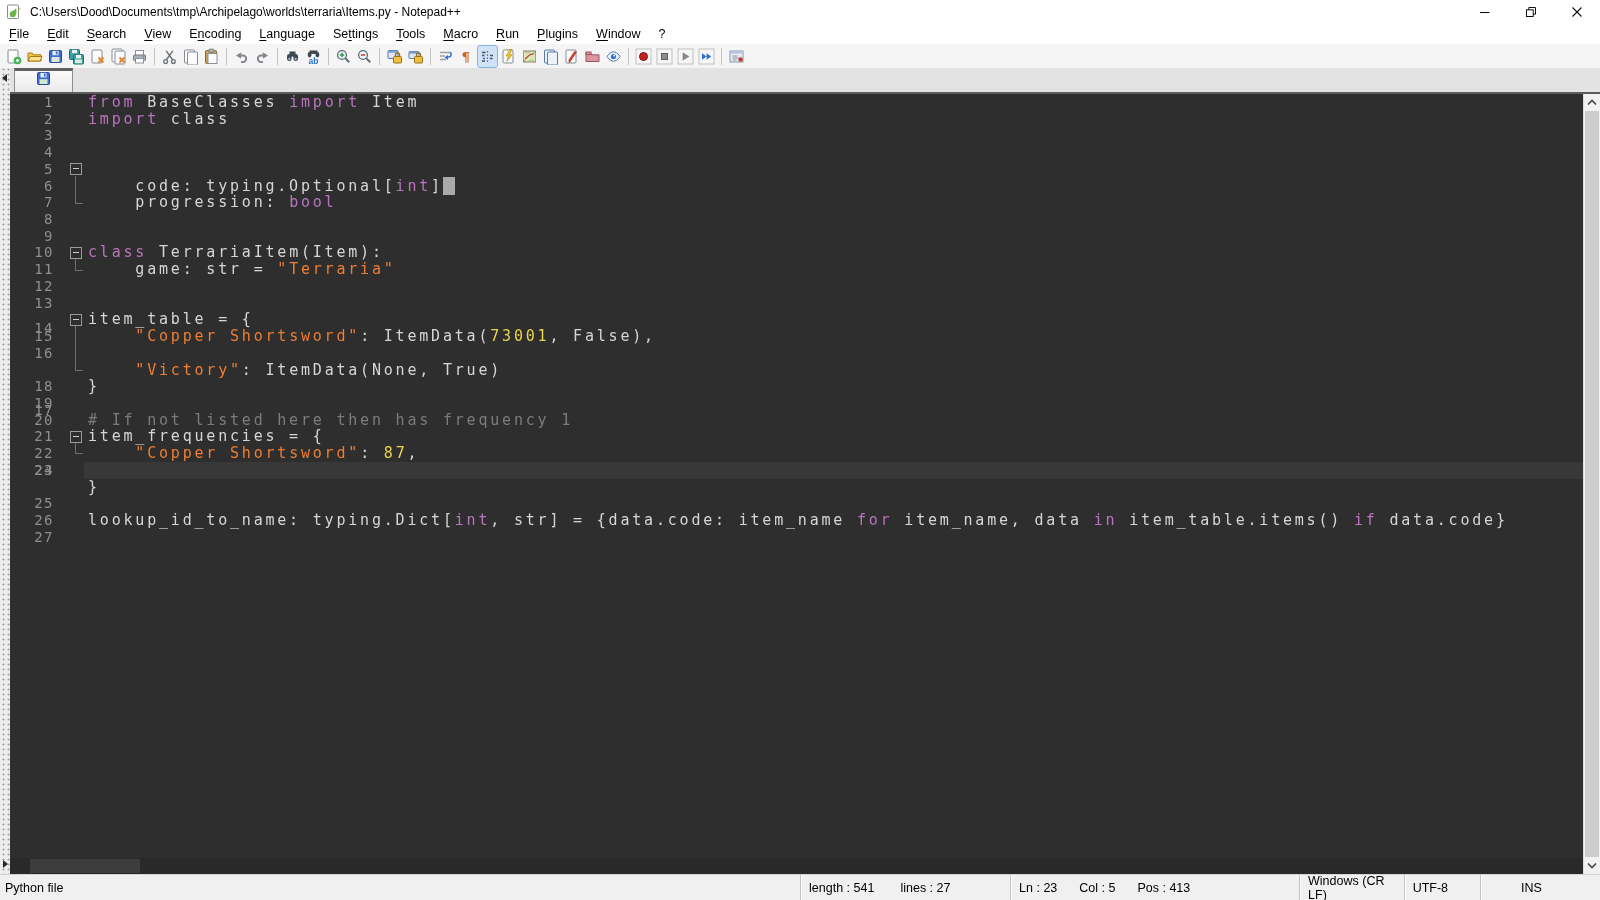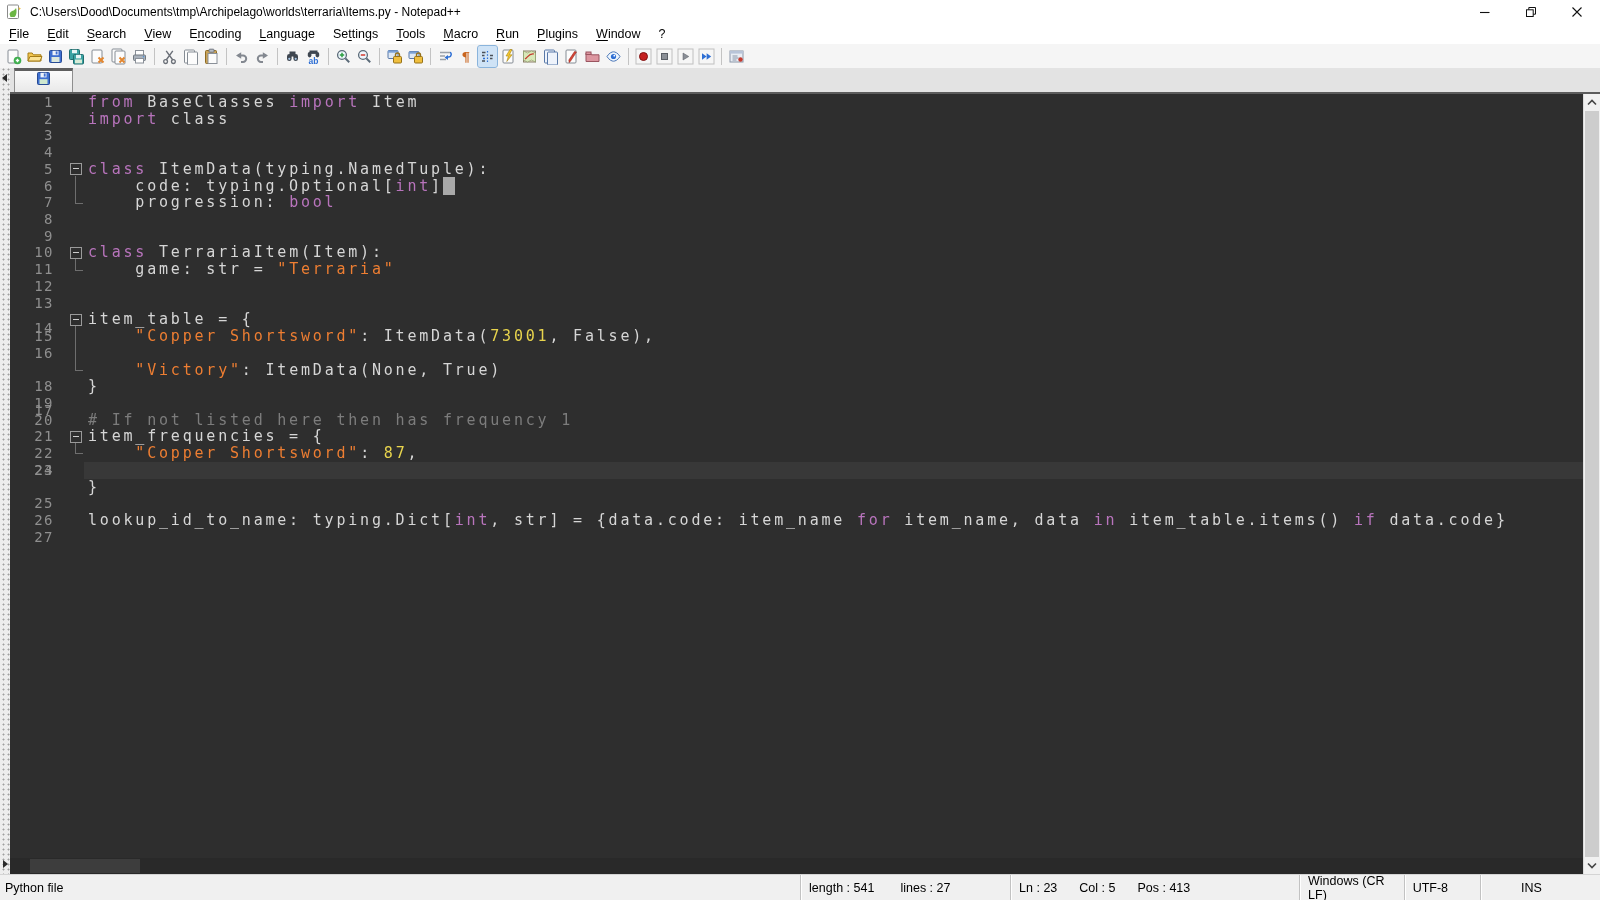--- a/index.html
+++ b/index.html
@@ -378,21 +378,20 @@
       <div class="ln" style="top: 0px;">1</div>
       <div class="code-line" style="top: 0px;"><span class="c-k">from</span><span class="c-d"> BaseClasses </span><span class="c-k">import</span><span class="c-d"> Item</span></div>
       <div class="ln" style="top: 16.72px;">2</div>
       <div class="code-line" style="top: 16.72px;"><span class="c-k">import</span><span class="c-d"> class</span></div>
       <div class="ln" style="top: 33.44px;">3</div>
       <div class="code-line" style="top: 33.44px;"></div>
       <div class="ln" style="top: 50.16px;">4</div>
       <div class="code-line" style="top: 50.16px;"></div>
       <div class="ln" style="top: 66.88px;">5</div>
       <div class="fold-box" style="top: 69.38px;"></div>
-      <div class="code-line" style="top: 66.88px;"><span class="c-k">class</span><span class="c-d"> ItemData(typing.NamedTuple):</span></div>
       <div class="ln" style="top: 83.6px;">6</div>
       <div class="code-line" style="top: 83.6px;"><span class="c-d">    code: typing.Optional[</span><span class="c-k">int</span><span class="c-d">]</span><span class="c-blk"> </span></div>
       <div class="ln" style="top: 100.32px;">7</div>
       <div class="code-line" style="top: 100.32px;"><span class="c-d">    progression: </span><span class="c-k">bool</span></div>
       <div class="ln" style="top: 117.04px;">8</div>
       <div class="code-line" style="top: 117.04px;"></div>
       <div class="ln" style="top: 133.76px;">9</div>
       <div class="code-line" style="top: 133.76px;"></div>
       <div class="ln" style="top: 150.48px;">10</div>
       <div class="fold-box" style="top: 152.98px;"></div>

